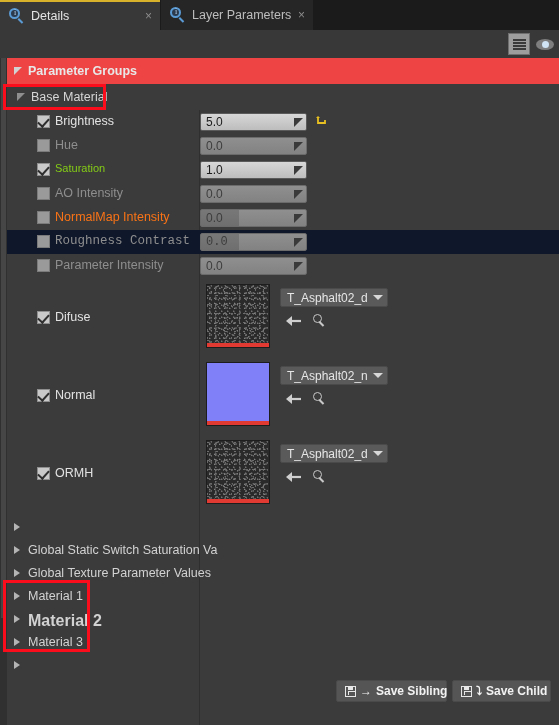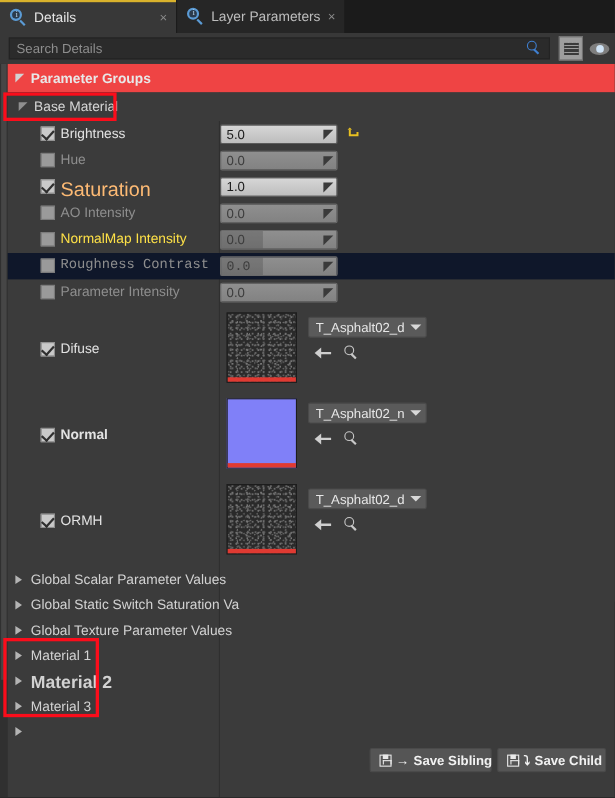--- a/index.html
+++ b/index.html
@@ -144,26 +144,20 @@
       <span class="tabicon">
           <i></i>
           <b></b>
         </span>
       <span>Layer Parameters</span>
       <span class="closex">×</span>
     </div>
   </div>
 
   <div class="searchrow">
-    <div class="searchbox">
-      <span>Search Details</span>
-      <span class="searchglass">
-        <span class="glass blue"><em></em><u></u></span>
-      </span>
-    </div>
     <div class="iconbtn grid">
       <span class="gridglyph"></span>
     </div>
     <div class="iconbtn eye">
       <span class="eyeglyph">
           <em></em>
           <u></u>
         </span>
     </div>
   </div>
@@ -206,37 +200,37 @@
           <span class="lbl" style="left:48px;top:4px;font-size:12.5px;color:#8e8e8e;">Hue</span>
           <div class="num dim" style="left:193px;top:3px;width:107px;">
             <span class="v">0.0</span>
             <span class="sp"></span>
           </div>
         </div>
         <div class="row" style="top:100px;height:24px;">
           <div class="chk" style="left:30px;top:5px;">
             <div class="mark"></div>
           </div>
-          <span class="lbl" style="left:48px;top:4px;font-size:18px;color:#fdba74;">Saturation</span>
+          <span class="lbl" style="left:48px;top:4px;font-size:11px;color:#84cc16;">Saturation</span>
           <div class="num" style="left:193px;top:3px;width:107px;">
             <span class="v">1.0</span>
             <span class="sp"></span>
           </div>
         </div>
         <div class="row" style="top:124px;height:24px;">
           <div class="chk off" style="left:30px;top:5px;"></div>
           <span class="lbl" style="left:48px;top:4px;font-size:12.5px;color:#8e8e8e;">AO Intensity</span>
           <div class="num dim" style="left:193px;top:3px;width:107px;">
             <span class="v">0.0</span>
             <span class="sp"></span>
           </div>
         </div>
         <div class="row" style="top:148px;height:24px;">
           <div class="chk off" style="left:30px;top:5px;"></div>
-          <span class="lbl" style="left:48px;top:4px;font-size:12.5px;color:#fde047;">NormalMap Intensity</span>
+          <span class="lbl" style="left:48px;top:4px;font-size:12.5px;color:#f97316;">NormalMap Intensity</span>
           <div class="num dim" style="left:193px;top:3px;width:107px;">
             <div class="fill" style="width:36%;"></div>
             <span class="v">0.0</span>
             <span class="sp"></span>
           </div>
         </div>
         <div class="row alt" style="top:172px;height:24px;">
           <div class="chk off" style="left:30px;top:5px;"></div>
           <span class="lbl" style="left:48px;top:4px;font-size:12.5px;color:#8e8e8e;">Roughness Contrast</span>
           <div class="num dim" style="left:193px;top:3px;width:107px;">
@@ -278,21 +272,21 @@
             <span class="glass" style="display:block;">
               <em></em>
               <u></u>
             </span>
           </span>
         </div>
         <div class="row" style="top:298px;height:78px;">
           <div class="chk" style="left:30px;top:33px;">
             <div class="mark"></div>
           </div>
-          <span class="lbl" style="left:48px;top:32px;font-size:12.5px;color:#e2e2e2;font-weight:bold;">Normal</span>
+          <span class="lbl" style="left:48px;top:32px;font-size:12.5px;color:#e2e2e2;">Normal</span>
           <div class="thumb tex-normal" style="left:199px;top:6px;">
             <div class="red"></div>
           </div>
           <div class="combo" style="left:273px;top:10px;align-items:center;">
             <span class="cv">T_Asphalt02_n</span>
             <span class="cd"></span>
           </div>
           <span class="backarrow" style="left:278px;top:36px;">
             <svg width="18" height="14" viewBox="0 0 18 14">
               <path d="M16 7 L6 7" stroke="#cfcfcf" stroke-width="2.2" fill="none"></path>
@@ -329,21 +323,20 @@
               <em></em>
               <u></u>
             </span>
           </span>
         </div>
       </div>
 
     <div id="collapsed-rows">
         <div class="row" style="top:458px;height:23px;overflow:hidden;">
           <span class="tri right" style="left:7px;top:7px;"></span>
-          <span class="lbl" style="left:21px;top:4px;font-size:12.5px;color:#d2d2d2;">Global Scalar Parameter Values</span>
         </div>
         <div class="row" style="top:481px;height:23px;overflow:hidden;">
           <span class="tri right" style="left:7px;top:7px;"></span>
           <span class="lbl" style="left:21px;top:4px;font-size:12.5px;color:#d2d2d2;">Global Static Switch Saturation Va</span>
         </div>
         <div class="row" style="top:504px;height:23px;overflow:hidden;">
           <span class="tri right" style="left:7px;top:7px;"></span>
           <span class="lbl" style="left:21px;top:4px;font-size:12.5px;color:#d2d2d2;">Global Texture Parameter Values</span>
         </div>
         <div class="row" style="top:527px;height:23px;overflow:hidden;">

